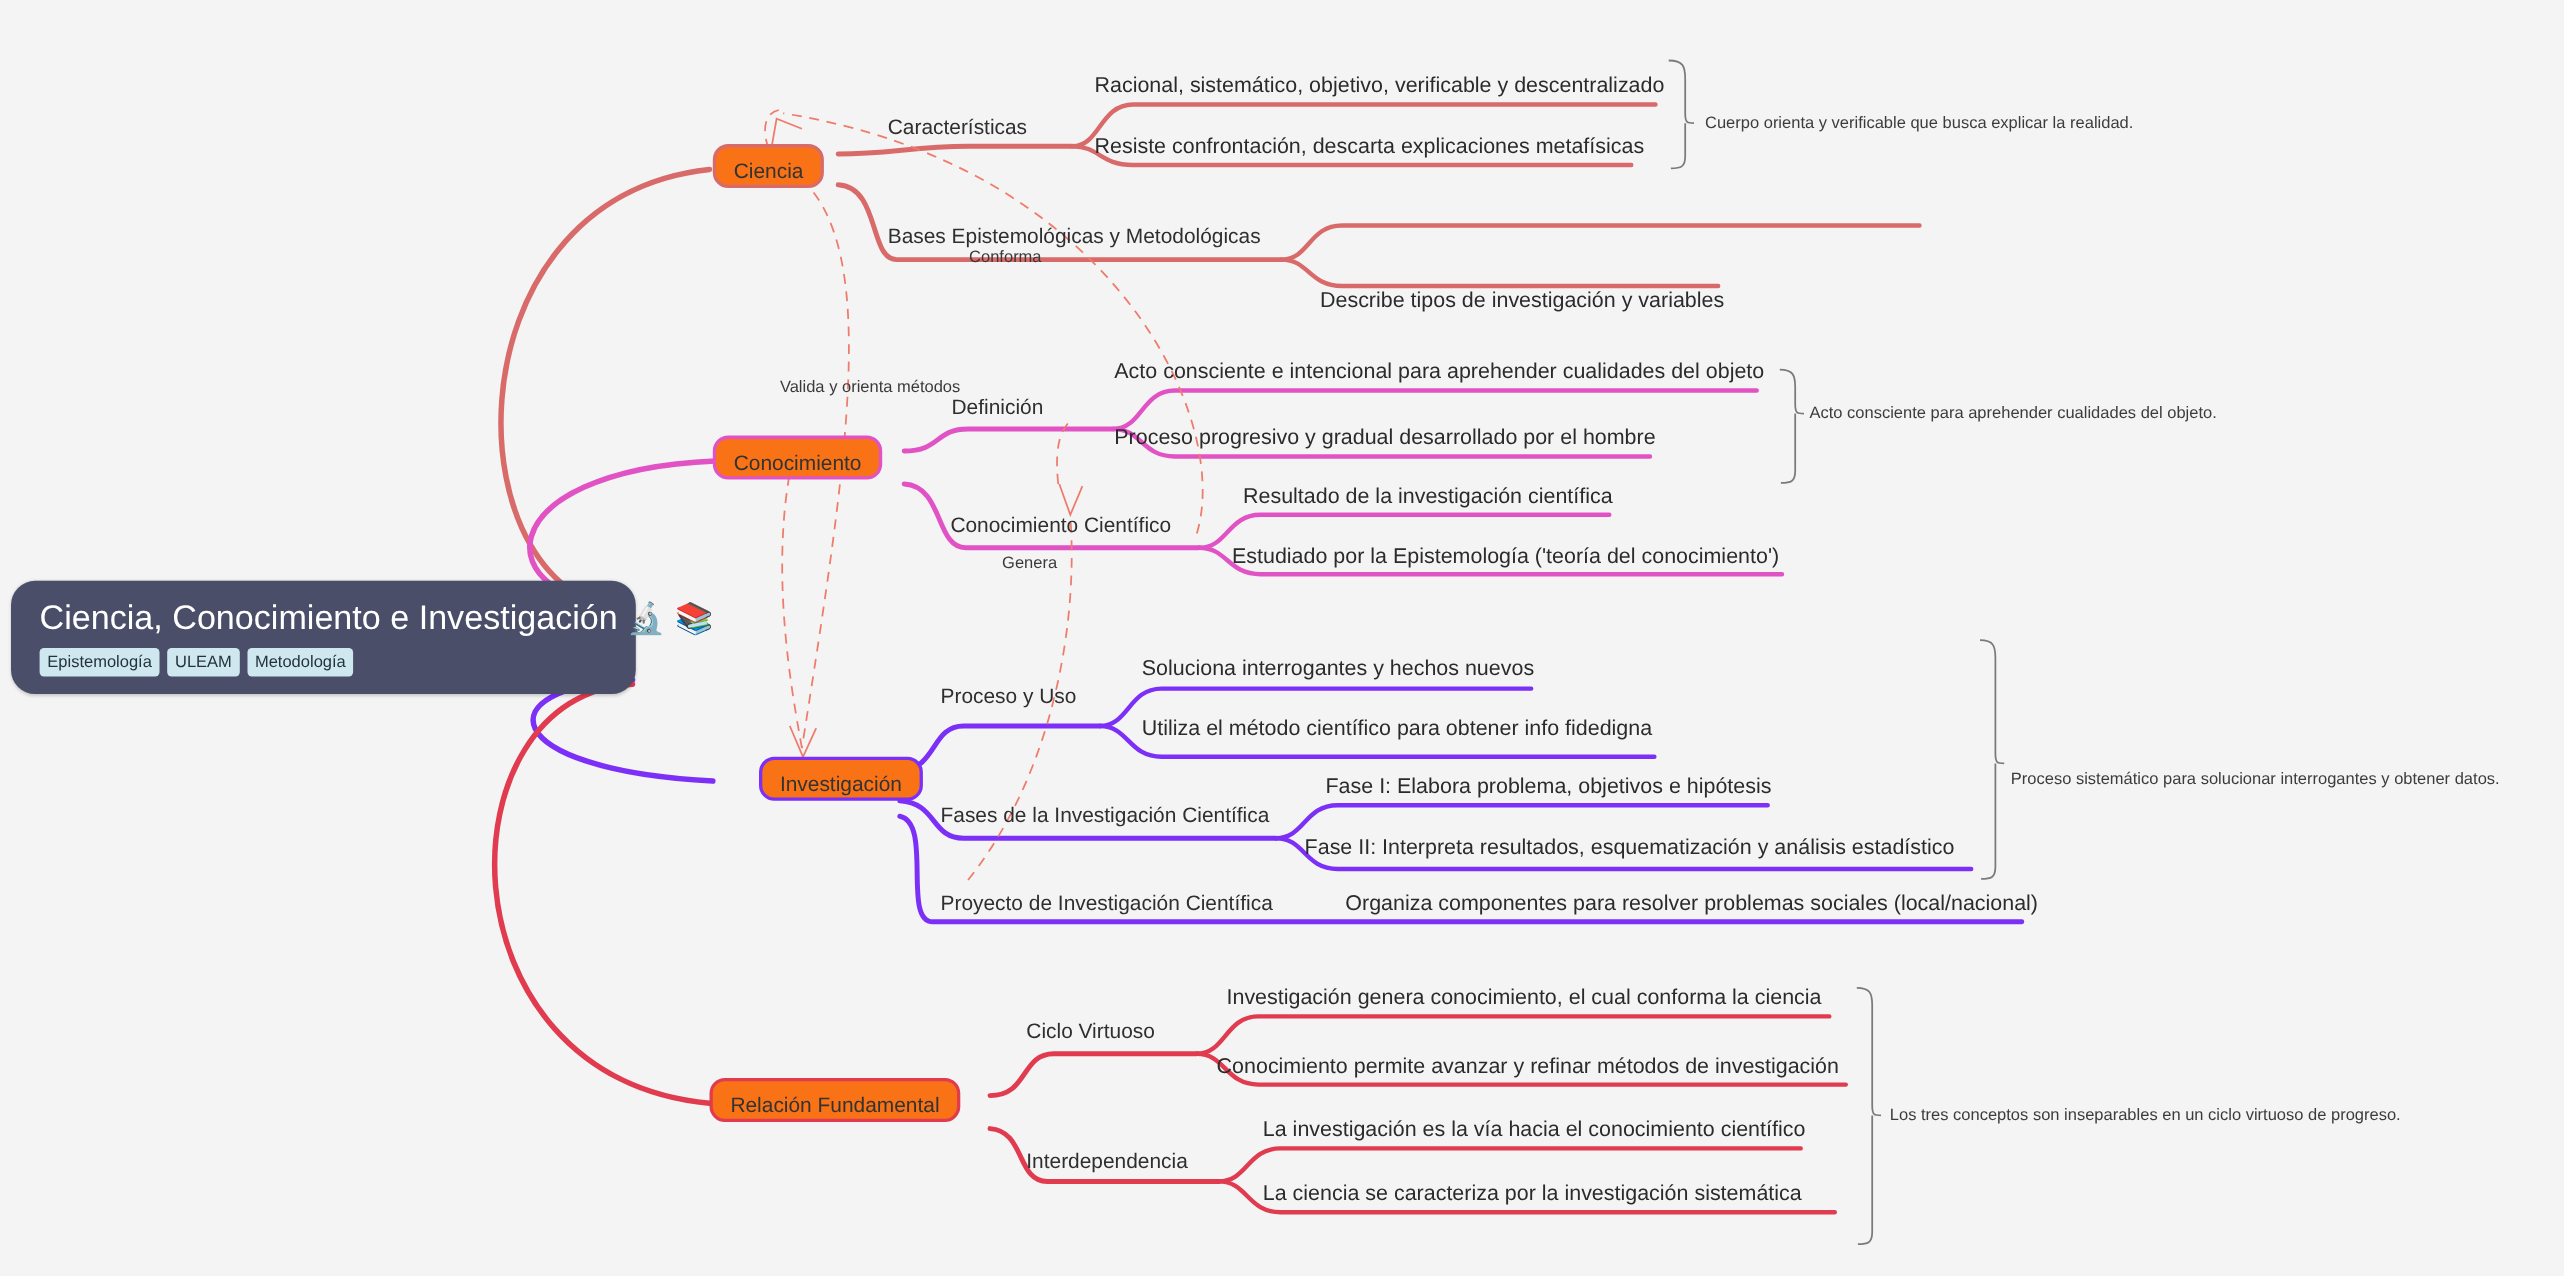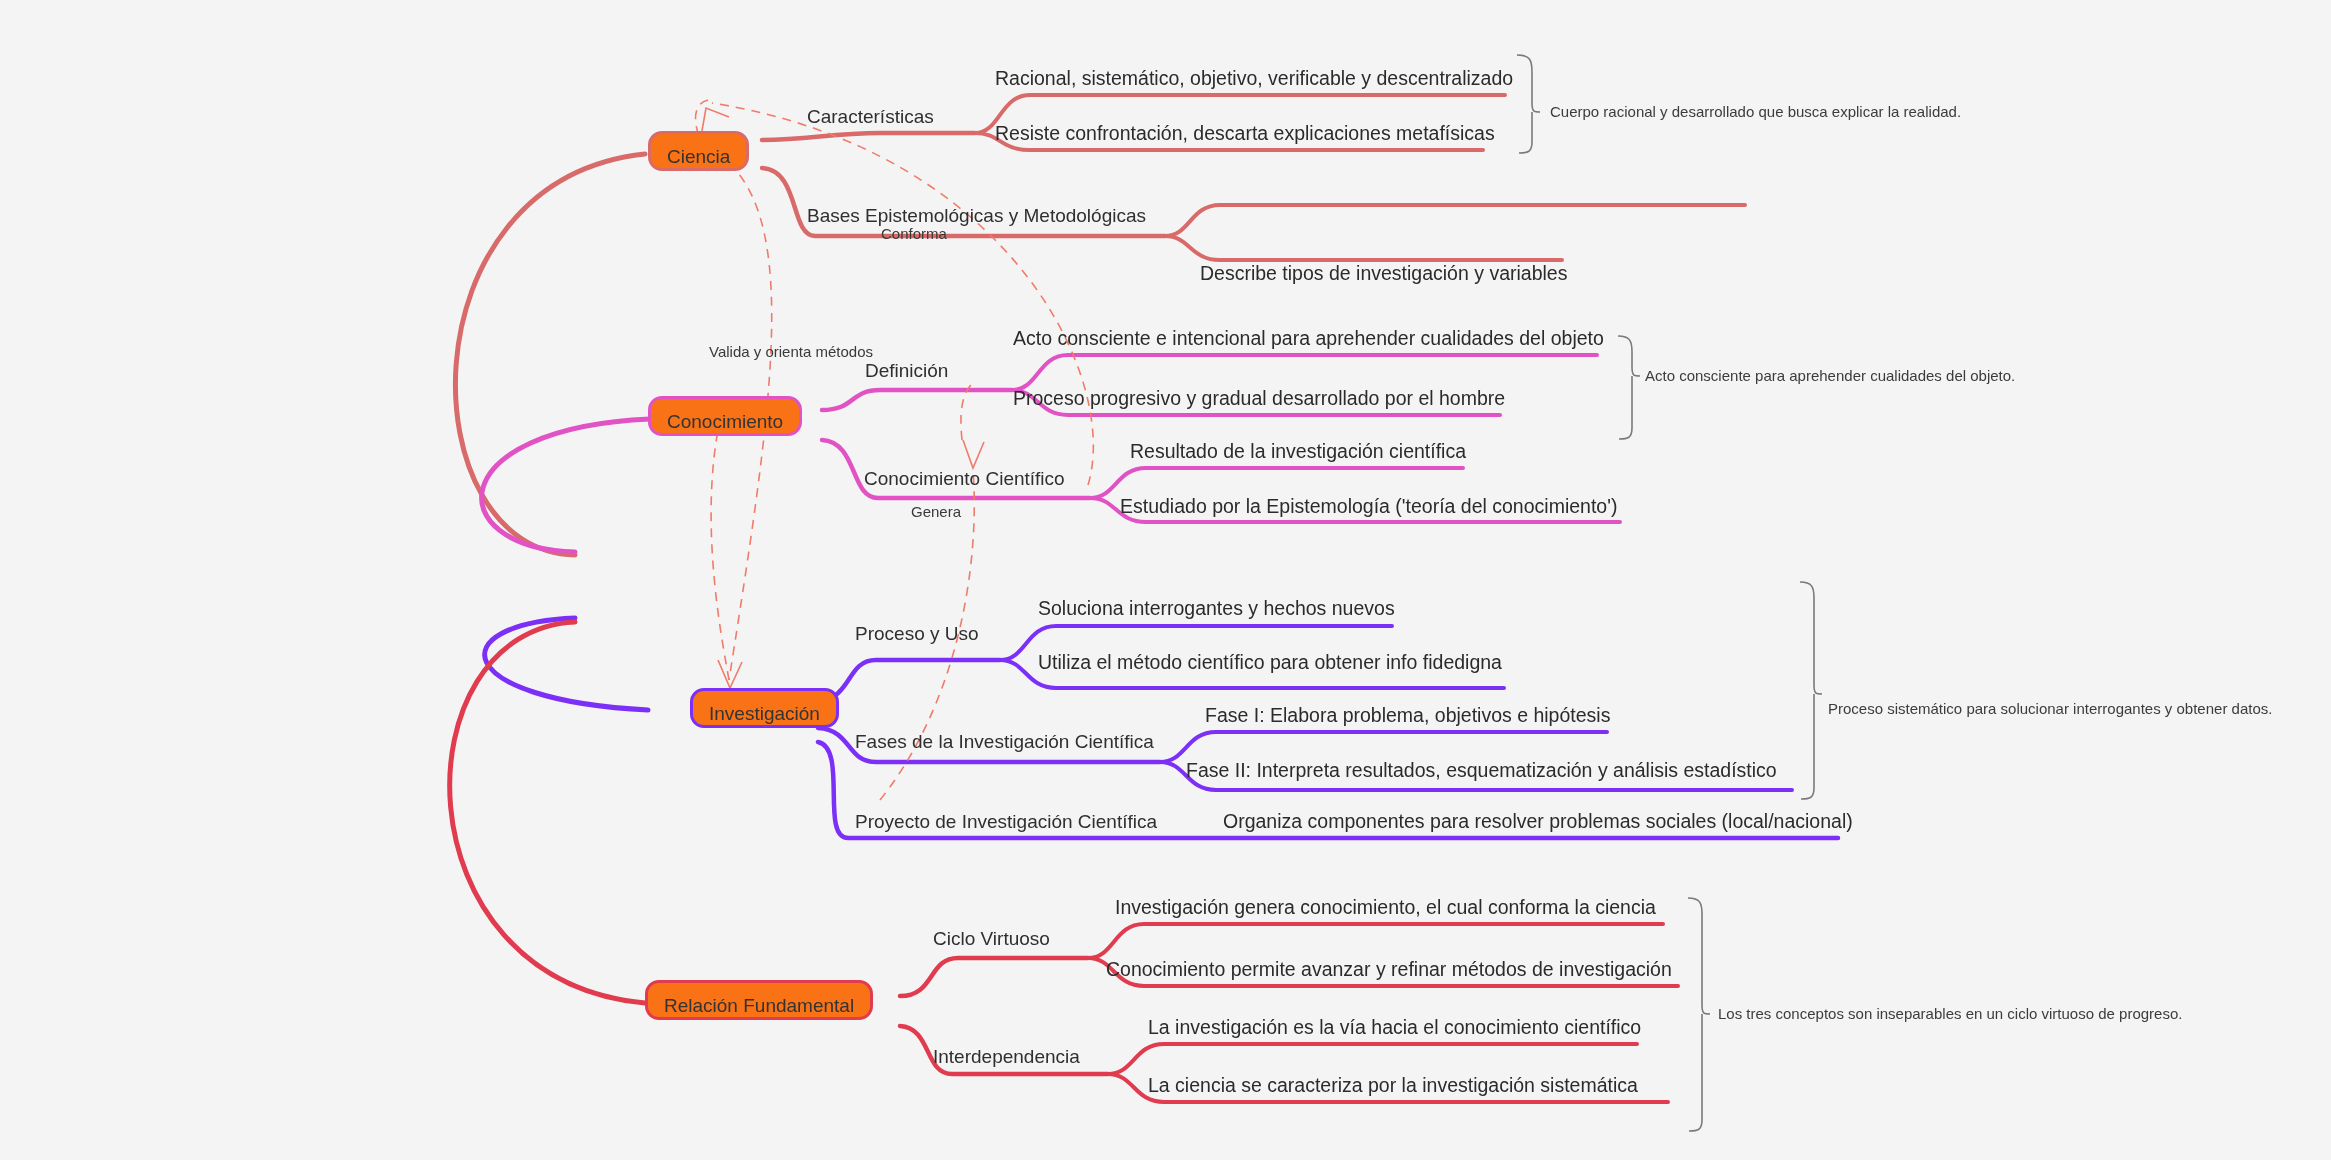--- a/index.html
+++ b/index.html
@@ -160,20 +160,32 @@
     <path d="M 963,440 L 973,468 L 984,442" fill="none" stroke="#ef7b6a" stroke-width="1.6"></path>
     <path d="M 962,440 C 958,400 966,390 975,380" fill="none" stroke="#ef7b6a" stroke-width="1.6" stroke-dasharray="9 7"></path>
 
     
     <path d="M 1517,55 C 1530,55 1532,60 1532,72 L 1532,103 C 1532,112 1534,112 1540,112 M 1532,112 C 1532,124 1532,134 1532,142 C 1532,152 1528,153 1519,153" fill="none" stroke="#7a7a7a" stroke-width="1.6"></path>
     <path d="M 1618,336 C 1630,336 1632,341 1632,352 L 1632,367 C 1632,376 1634,376 1640,376 M 1632,376 C 1632,392 1632,418 1632,428 C 1632,438 1628,439 1619,439" fill="none" stroke="#7a7a7a" stroke-width="1.6"></path>
     <path d="M 1800,582 C 1812,582 1814,587 1814,598 L 1814,685 C 1814,694 1816,694 1822,694 M 1814,694 C 1814,720 1814,778 1814,788 C 1814,798 1810,799 1801,799" fill="none" stroke="#7a7a7a" stroke-width="1.6"></path>
     <path d="M 1688,898 C 1700,898 1702,903 1702,914 L 1702,1005 C 1702,1014 1704,1014 1710,1014 M 1702,1014 C 1702,1040 1702,1110 1702,1120 C 1702,1130 1698,1131 1689,1131" fill="none" stroke="#7a7a7a" stroke-width="1.6"></path>
   </svg>
 
+  <div class="root-node" style="left:10px;top:528px;width:568px;">
+    <div class="root-title">
+      <span>Ciencia, Conocimiento e Investigación</span>
+      <span class="emoji">🔬</span>
+      <span class="emoji">📚</span>
+    </div>
+    <div class="root-tags">
+      <span class="root-tag">Epistemología</span>
+      <span class="root-tag">ULEAM</span>
+      <span class="root-tag">Metodología</span>
+    </div>
+  </div>
 
   <div class="pill" style="left:648px;top:131px;border-color:#d96a6a;">
     <span>Ciencia</span>
   </div>
 
   <div class="pill" style="left:648px;top:396px;border-color:#e153c4;">
     <span>Conocimiento</span>
   </div>
 
   <div class="pill" style="left:646px;top:688px;border-color:#7b2ff7;margin-left:44px;">
@@ -185,21 +197,21 @@
   </div>
 
   <div class="l2" style="left:807px;top:128px;">Características</div>
   <div class="l3" style="left:995px;top:90px;">Racional, sistemático, objetivo, verificable y descentralizado</div>
   <div class="l3" style="left:995px;top:145px;">Resiste confrontación, descarta explicaciones metafísicas</div>
 
   <div class="l2" style="left:807px;top:227px;">Bases Epistemológicas y Metodológicas</div>
   <div class="rel-label" style="left:881px;top:225px;">Conforma</div>
   <div class="l3" style="left:1200px;top:259px;margin-top:26px;">Describe tipos de investigación y variables</div>
 
-  <div class="note" style="left:1550px;top:103px;">Cuerpo racional y desarrollado que busca explicar la realidad.</div>
+  <div class="note" style="left:1550px;top:103px;">Cuerpo orienta y verificable que busca explicar la realidad.</div>
 
   <div class="rel-label" style="left:709px;top:343px;">Valida y orienta métodos</div>
   <div class="l2" style="left:865px;top:382px;">Definición</div>
   <div class="l3" style="left:1013px;top:350px;">Acto consciente e intencional para aprehender cualidades del objeto</div>
   <div class="l3" style="left:1013px;top:410px;">Proceso progresivo y gradual desarrollado por el hombre</div>
 
   <div class="l2" style="left:864px;top:490px;">Conocimiento Científico</div>
   <div class="rel-label" style="left:911px;top:503px;">Genera</div>
   <div class="l3" style="left:1130px;top:463px;">Resultado de la investigación científica</div>
   <div class="l3" style="left:1120px;top:518px;">Estudiado por la Epistemología ('teoría del conocimiento')</div>

